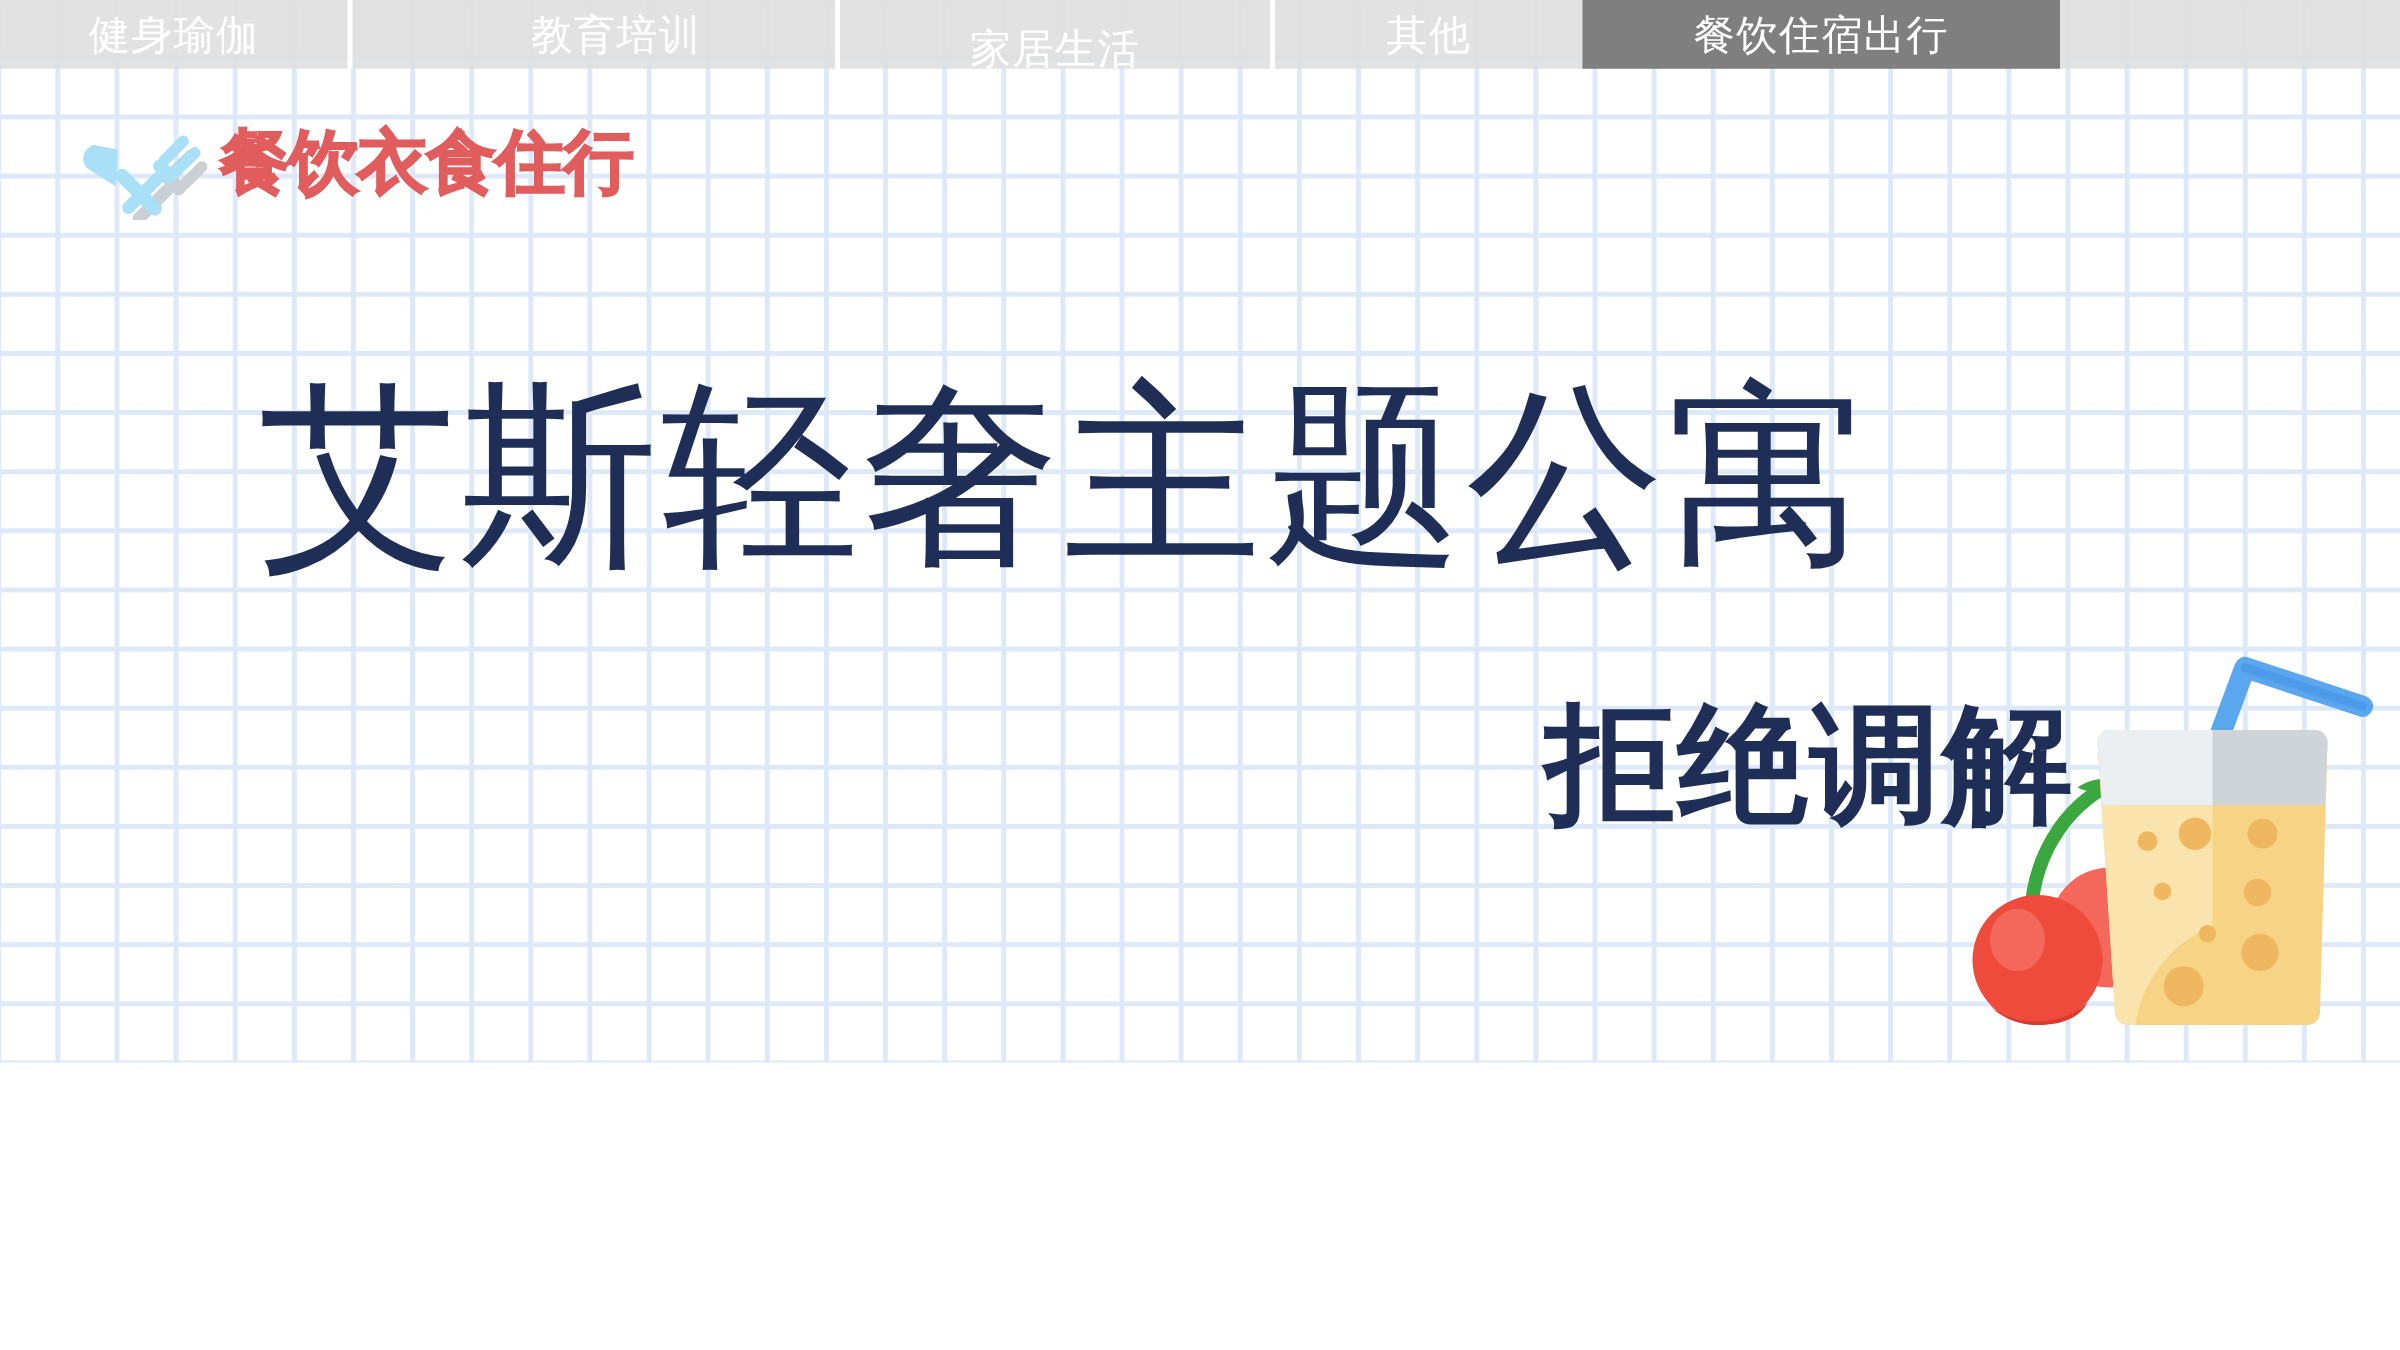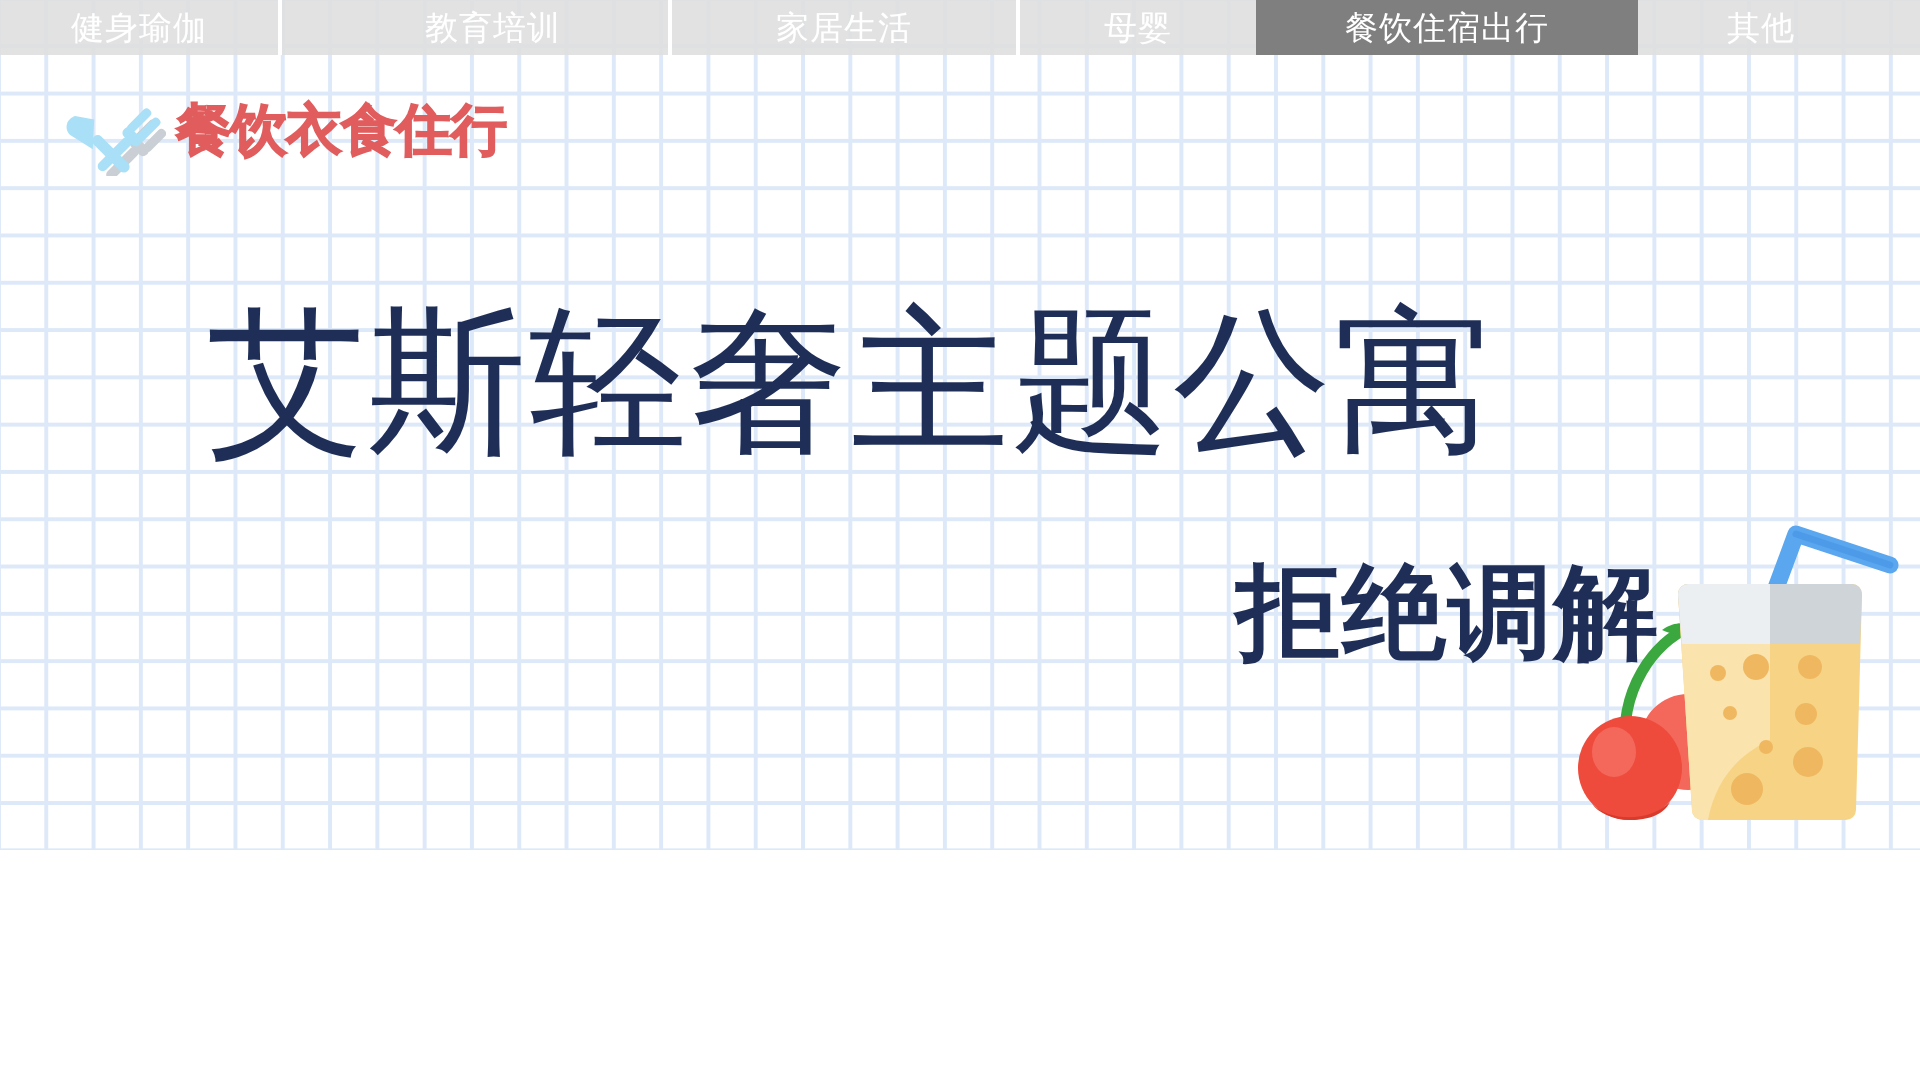--- a/index.html
+++ b/index.html
@@ -105,35 +105,32 @@
     <div class="nav-tab" style="width:278px;">
       <span>健身瑜伽</span>
     </div>
     <div class="nav-sep"></div>
 
     <div class="nav-tab" style="width:350px;margin-left:36px;">
       <span>教育培训</span>
     </div>
     <div class="nav-sep"></div>
 
-    <div class="nav-tab" style="width:344px;">
+    <div class="nav-tab" style="width:344px;align-items:flex-end;">
       <span>家居生活</span>
     </div>
     <div class="nav-sep"></div>
 
-    <div class="nav-tab" style="width:236px;">
-      <span>母婴</span>
+
+    <div class="nav-tab" style="width:246px;">
+      <span>其他</span>
     </div>
 
     <div class="nav-tab sel" style="width:382px;">
       <span>餐饮住宿出行</span>
-    </div>
-
-    <div class="nav-tab" style="width:246px;">
-      <span>其他</span>
     </div>
   </div>
 
   <div id="logo-row">
     <div id="logo-mark">
       <svg width="104" height="96" viewBox="0 0 104 96" xmlns="http://www.w3.org/2000/svg">
 
         <g transform="rotate(45 52 48)">
           <rect x="72" y="14" width="9" height="28" rx="4" fill="#c9cfd4"></rect>
           <rect x="85" y="14" width="9" height="28" rx="4" fill="#c9cfd4"></rect>

